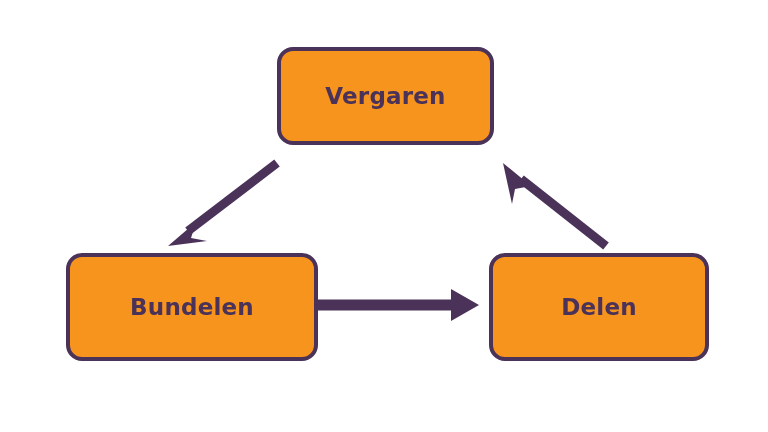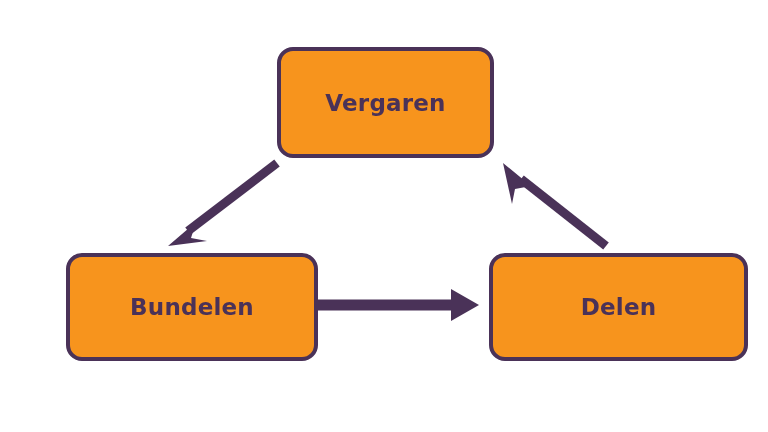--- a/index.html
+++ b/index.html
@@ -40,32 +40,32 @@
     font-size: 23px;
     letter-spacing: 0.2px;
     font-family: "DejaVu Sans", "Liberation Sans", sans-serif;
     white-space: nowrap;
     user-select: none;
   }
   #node-vergaren {
     left: 277px;
     top: 47px;
     width: 217px;
-    height: 111px;
+    height: 98px;
   }
   #node-bundelen {
     left: 66px;
     top: 253px;
     width: 252px;
     height: 108px;
   }
   #node-delen {
     left: 489px;
     top: 253px;
-    width: 259px;
+    width: 220px;
     height: 108px;
   }
 </style>
 </head>
 <body>
 
 <div id="canvas">
 
   <svg class="diagram-svg" viewBox="0 0 768 432">
 

